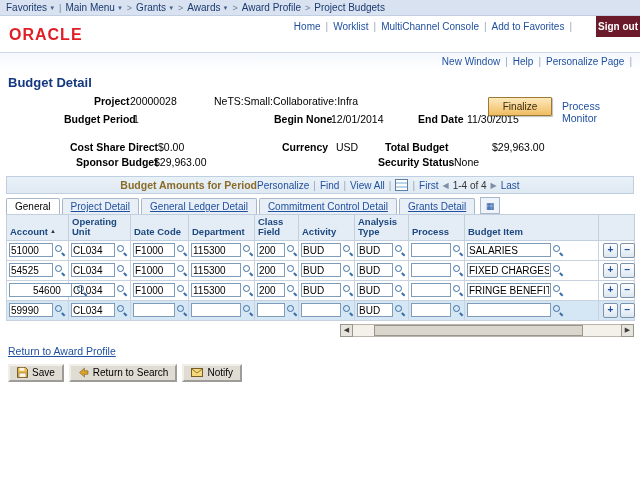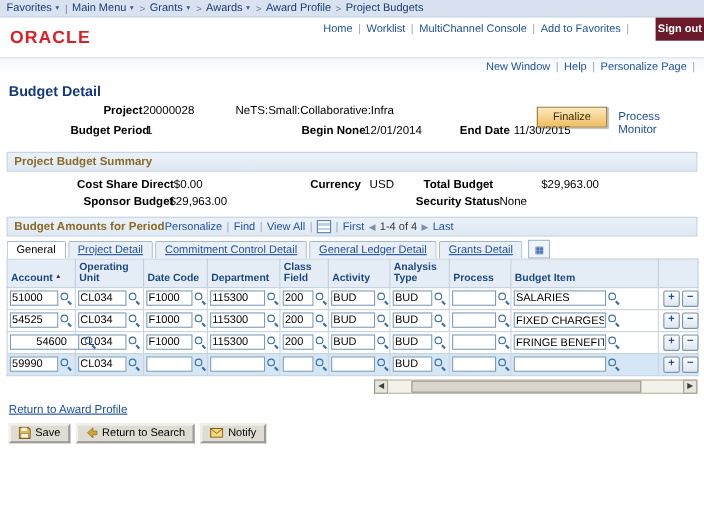--- a/index.html
+++ b/index.html
@@ -35,21 +35,21 @@
   .finalize{position:absolute;left:482px;top:4px;width:62px;height:17px;
     background:linear-gradient(#fde9bc,#f0bd62);border:1px solid #9c7a33;border-radius:1px;
     font-size:10px;color:#3a2d10;display:flex;align-items:center;justify-content:center;cursor:pointer;
     box-shadow:1px 1px 1px rgba(0,0,0,.25)}
   .pm-link{position:absolute;left:556px;top:7px;color:#1f4f9f;cursor:pointer}
 
   .section-bar{background:linear-gradient(#eaf1f8,#dfe9f3);border:1px solid #bfcfdf;color:#8a6c28;
     font-weight:bold;font-size:10.5px;padding:2px 6px;margin-top:3px}
   .summary{position:relative;height:34px;font-size:10.5px;margin-top:4px}
 
-  .grid-bar{display:flex;justify-content:flex-start;align-items:center}
+  .grid-bar{display:flex;justify-content:center;align-items:center}
   .grid-toolbar{display:flex;align-items:center;gap:4px;font-weight:normal;font-size:10px;color:#333}
   .tlink{color:#1f4f9f;cursor:pointer;white-space:nowrap}
   .dl-icon{width:11px;height:10px;border:1px solid #5b7fa6;display:inline-block;
     background:repeating-linear-gradient(#fff 0 2px,#bcd2e6 2px 4px);cursor:pointer}
   .pager-arrow{color:#7d8fa6;font-size:8px;cursor:pointer}
 
   .tabs{display:flex;margin-top:3px;gap:2px}
   .tab{border:1px solid #a8b8ca;border-bottom:none;background:#e8eff6;color:#1f4f9f;font-size:10px;
     padding:2px 8px;border-radius:2px 2px 0 0;cursor:pointer;text-decoration:underline;white-space:nowrap}
   .tab.active{background:#fff;color:#000;text-decoration:none;font-weight:normal}
@@ -135,21 +135,20 @@
     <span class="abs lbl" style="left:58px;top:20px">Budget Period</span>
     <span class="abs" style="left:127px;top:20px">1</span>
     <span class="abs lbl" style="left:268px;top:20px">Begin None</span>
     <span class="abs" style="left:325px;top:20px">12/01/2014</span>
     <span class="abs lbl" style="left:412px;top:20px">End Date</span>
     <span class="abs" style="left:461px;top:20px">11/30/2015</span>
     <div class="finalize">Finalize</div>
     <span class="pm-link">Process Monitor</span>
   </div>
 
-  <div class="section-bar">Project Budget Summary</div>
 
   <div class="summary">
     <span class="abs lbl" style="left:64px;top:2px">Cost Share Direct</span>
     <span class="abs" style="left:152px;top:2px">$0.00</span>
     <span class="abs lbl" style="left:276px;top:2px">Currency</span>
     <span class="abs" style="left:330px;top:2px">USD</span>
     <span class="abs lbl" style="left:379px;top:2px">Total Budget</span>
     <span class="abs" style="left:486px;top:2px">$29,963.00</span>
     <span class="abs lbl" style="left:70px;top:17px">Sponsor Budget</span>
     <span class="abs" style="left:148px;top:17px">$29,963.00</span>
@@ -173,22 +172,22 @@
       <span>1-4 of 4</span>
       <span class="pager-arrow">▶</span>
       <span class="tlink">Last</span>
     </span>
   </div>
 
   <div class="tabs">
     <span style="display:flex;gap:2px;align-items:flex-end">
         <span class="tab active">General</span>
         <span class="tab">Project Detail</span>
+        <span class="tab">General Ledger Detail</span>
         <span class="tab">Commitment Control Detail</span>
-        <span class="tab">General Ledger Detail</span>
         <span class="tab">Grants Detail</span>
       </span>
     <span class="showcols">▦</span>
   </div>
 
   <table class="grid">
     <colgroup>
       <col style="width:62px">
         <col style="width:62px">
         <col style="width:58px">

